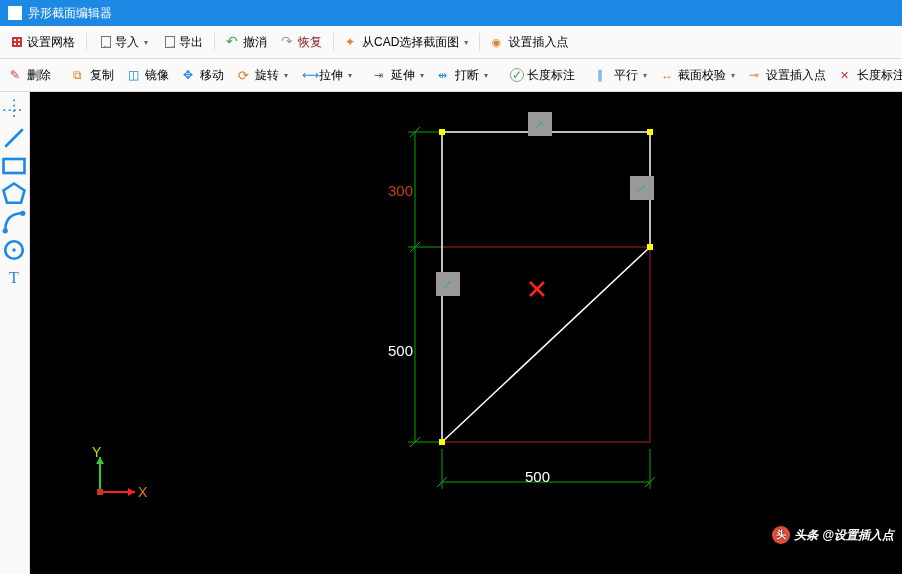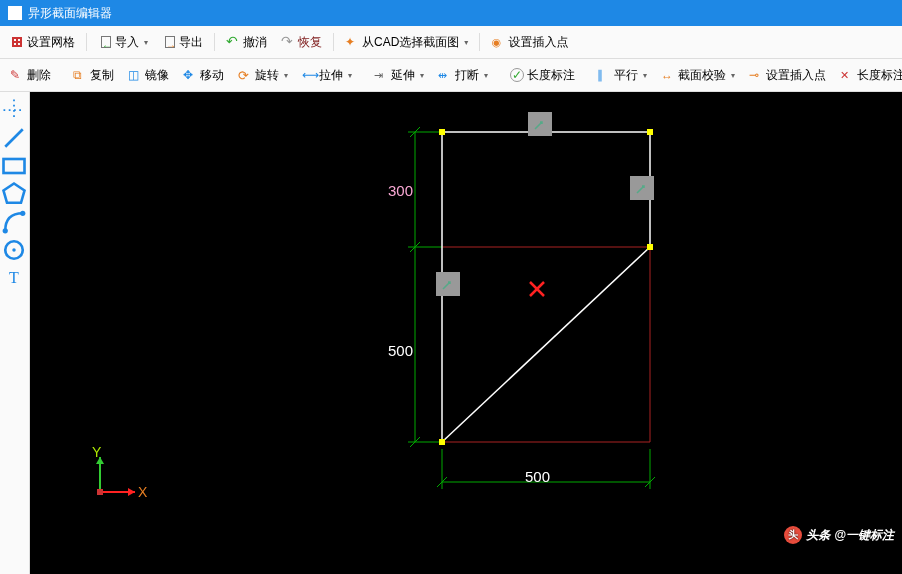--- a/index.html
+++ b/index.html
@@ -235,21 +235,21 @@
 
       <g transform="translate(70,400)">
         <line x1="0" y1="0" x2="35" y2="0" stroke="#f22" stroke-width="2"></line>
         <polygon points="35,0 28,-4 28,4" fill="#f22"></polygon>
         <line x1="0" y1="0" x2="0" y2="-35" stroke="#3c3" stroke-width="2"></line>
         <polygon points="0,-35 -4,-28 4,-28" fill="#3c3"></polygon>
         <rect x="-3" y="-3" width="6" height="6" fill="#c33"></rect>
       </g>
     </svg>
 
-    <span style="position:absolute;left:358px;top:90px;color:#f9a8d4;font-size:15px;">300</span>
+    <span style="position:absolute;left:358px;top:90px;color:#c2410c;font-size:15px;">300</span>
     <span style="position:absolute;left:358px;top:250px;color:#fff;font-size:15px;">500</span>
     <span style="position:absolute;left:495px;top:376px;color:#fff;font-size:15px;">500</span>
     <span style="position:absolute;left:108px;top:392px;color:#e67e22;font-size:14px;">X</span>
     <span style="position:absolute;left:62px;top:352px;color:#aeea00;font-size:14px;">Y</span>
 
     <div class="marker" style="left:498px;top:20px;">
         <svg viewBox="0 0 16 16">
           <path d="M3 13 L10 6 M8 6 L10 6 L10 8" stroke="#5a8" stroke-width="1.5" fill="none"></path>
         </svg>
       </div>
@@ -262,14 +262,14 @@
         <svg viewBox="0 0 16 16">
           <path d="M3 13 L10 6 M8 6 L10 6 L10 8" stroke="#5a8" stroke-width="1.5" fill="none"></path>
         </svg>
       </div>
   </div>
 </div>
 
 <div class="watermark">
   <span class="wm-circle">头</span>
   <span>头条</span>
-  <span>@一键标注</span>
+  <span>@设置插入点</span>
 </div>
 
 </body></html>

